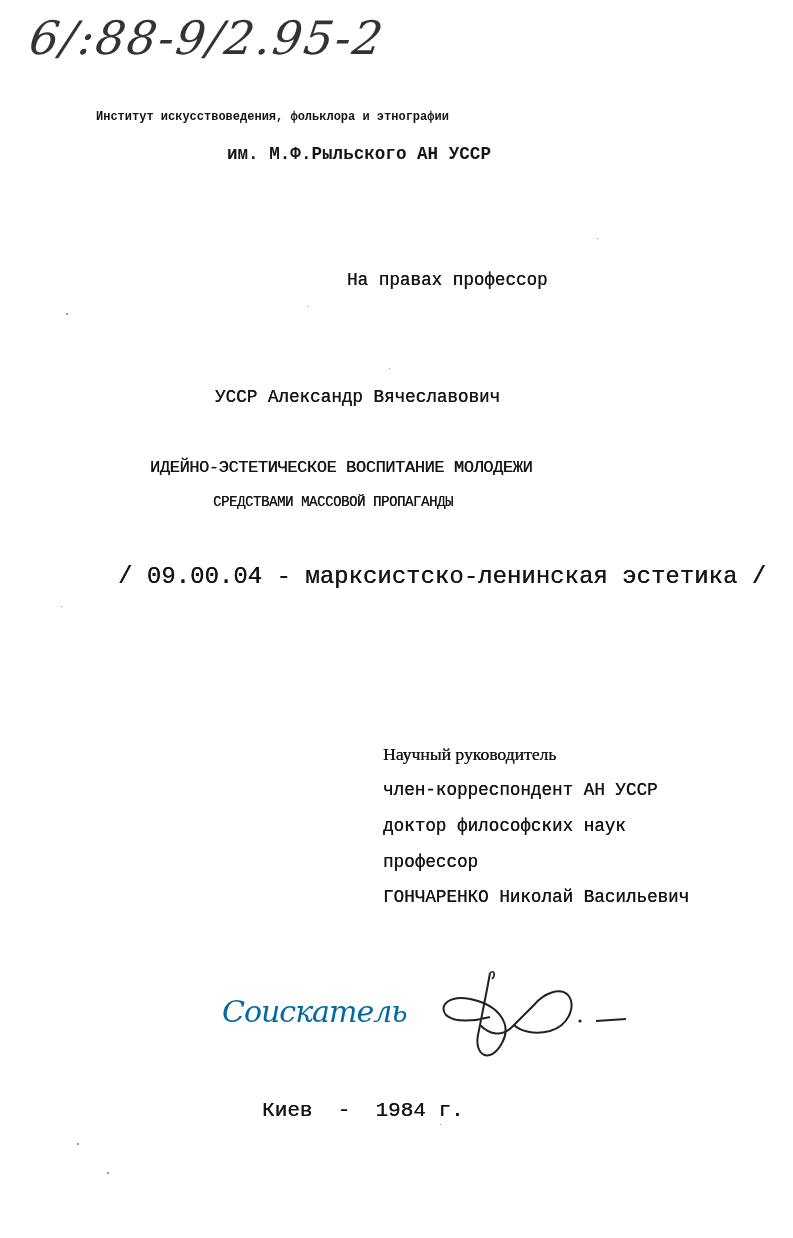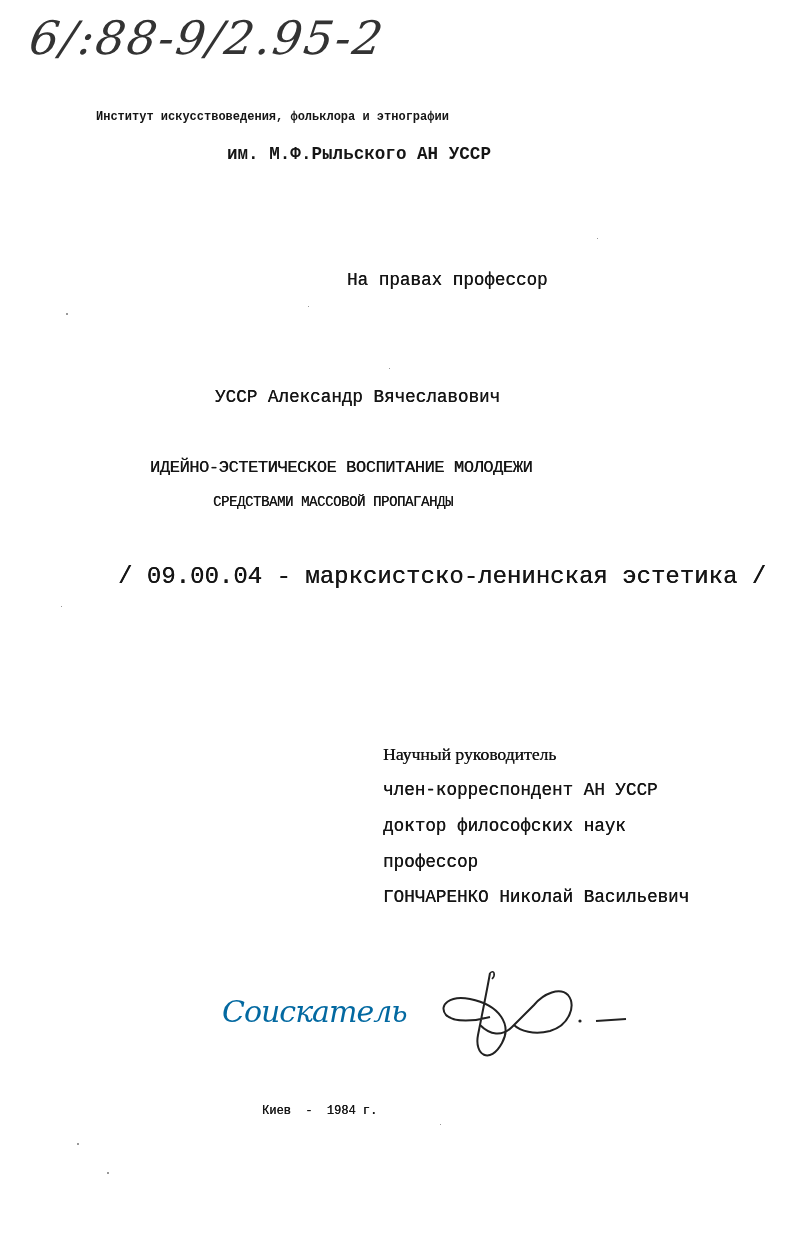--- a/index.html
+++ b/index.html
@@ -69,21 +69,21 @@
 <div class="handwriting" style="left:222px; top:992px; font-size:30px; line-height:40px; font-style:italic; letter-spacing:-1px;">Соискатель</div>
 
 <svg style="left:430px; top:965px;" width="200" height="110" viewBox="0 0 200 110">
   <path d="M60 8 C 58 20, 52 50, 48 70 C 44 90, 60 100, 72 78 C 82 60, 70 40, 40 34 C 20 30, 8 40, 16 50 C 24 58, 46 56, 60 52" fill="none" stroke="#222" stroke-width="2"></path>
   <path d="M50 60 C 60 70, 72 72, 82 62 C 90 54, 96 48, 104 40 C 114 28, 130 22, 138 30 C 146 40, 140 60, 120 66 C 104 70, 90 66, 84 60" fill="none" stroke="#222" stroke-width="2"></path>
   <path d="M60 8 C 64 4, 66 10, 62 14" fill="none" stroke="#222" stroke-width="1.6"></path>
   <circle cx="150" cy="56" r="1.6" fill="#222"></circle>
   <path d="M166 56 L 196 54" fill="none" stroke="#222" stroke-width="2"></path>
 </svg>
 
-<div class="line" style="left:262px; top:1100px; font-size:12px;">Киев  -  1984 г.</div>
+<div class="line" style="left:262px; top:1100px; font-size:21px;">Киев  -  1984 г.</div>
 
 <div class="speck" style="left:66px; top:313px;"></div>
 <div class="speck" style="left:61px; top:606px; width:1px; height:1px;"></div>
 <div class="speck" style="left:597px; top:238px; width:1px; height:1px;"></div>
 <div class="speck" style="left:308px; top:306px; width:1px; height:1px;"></div>
 <div class="speck" style="left:389px; top:368px; width:1px; height:1px;"></div>
 <div class="speck" style="left:77px; top:1143px;"></div>
 <div class="speck" style="left:107px; top:1172px;"></div>
 <div class="speck" style="left:440px; top:1124px; width:1px; height:1px;"></div>
 

